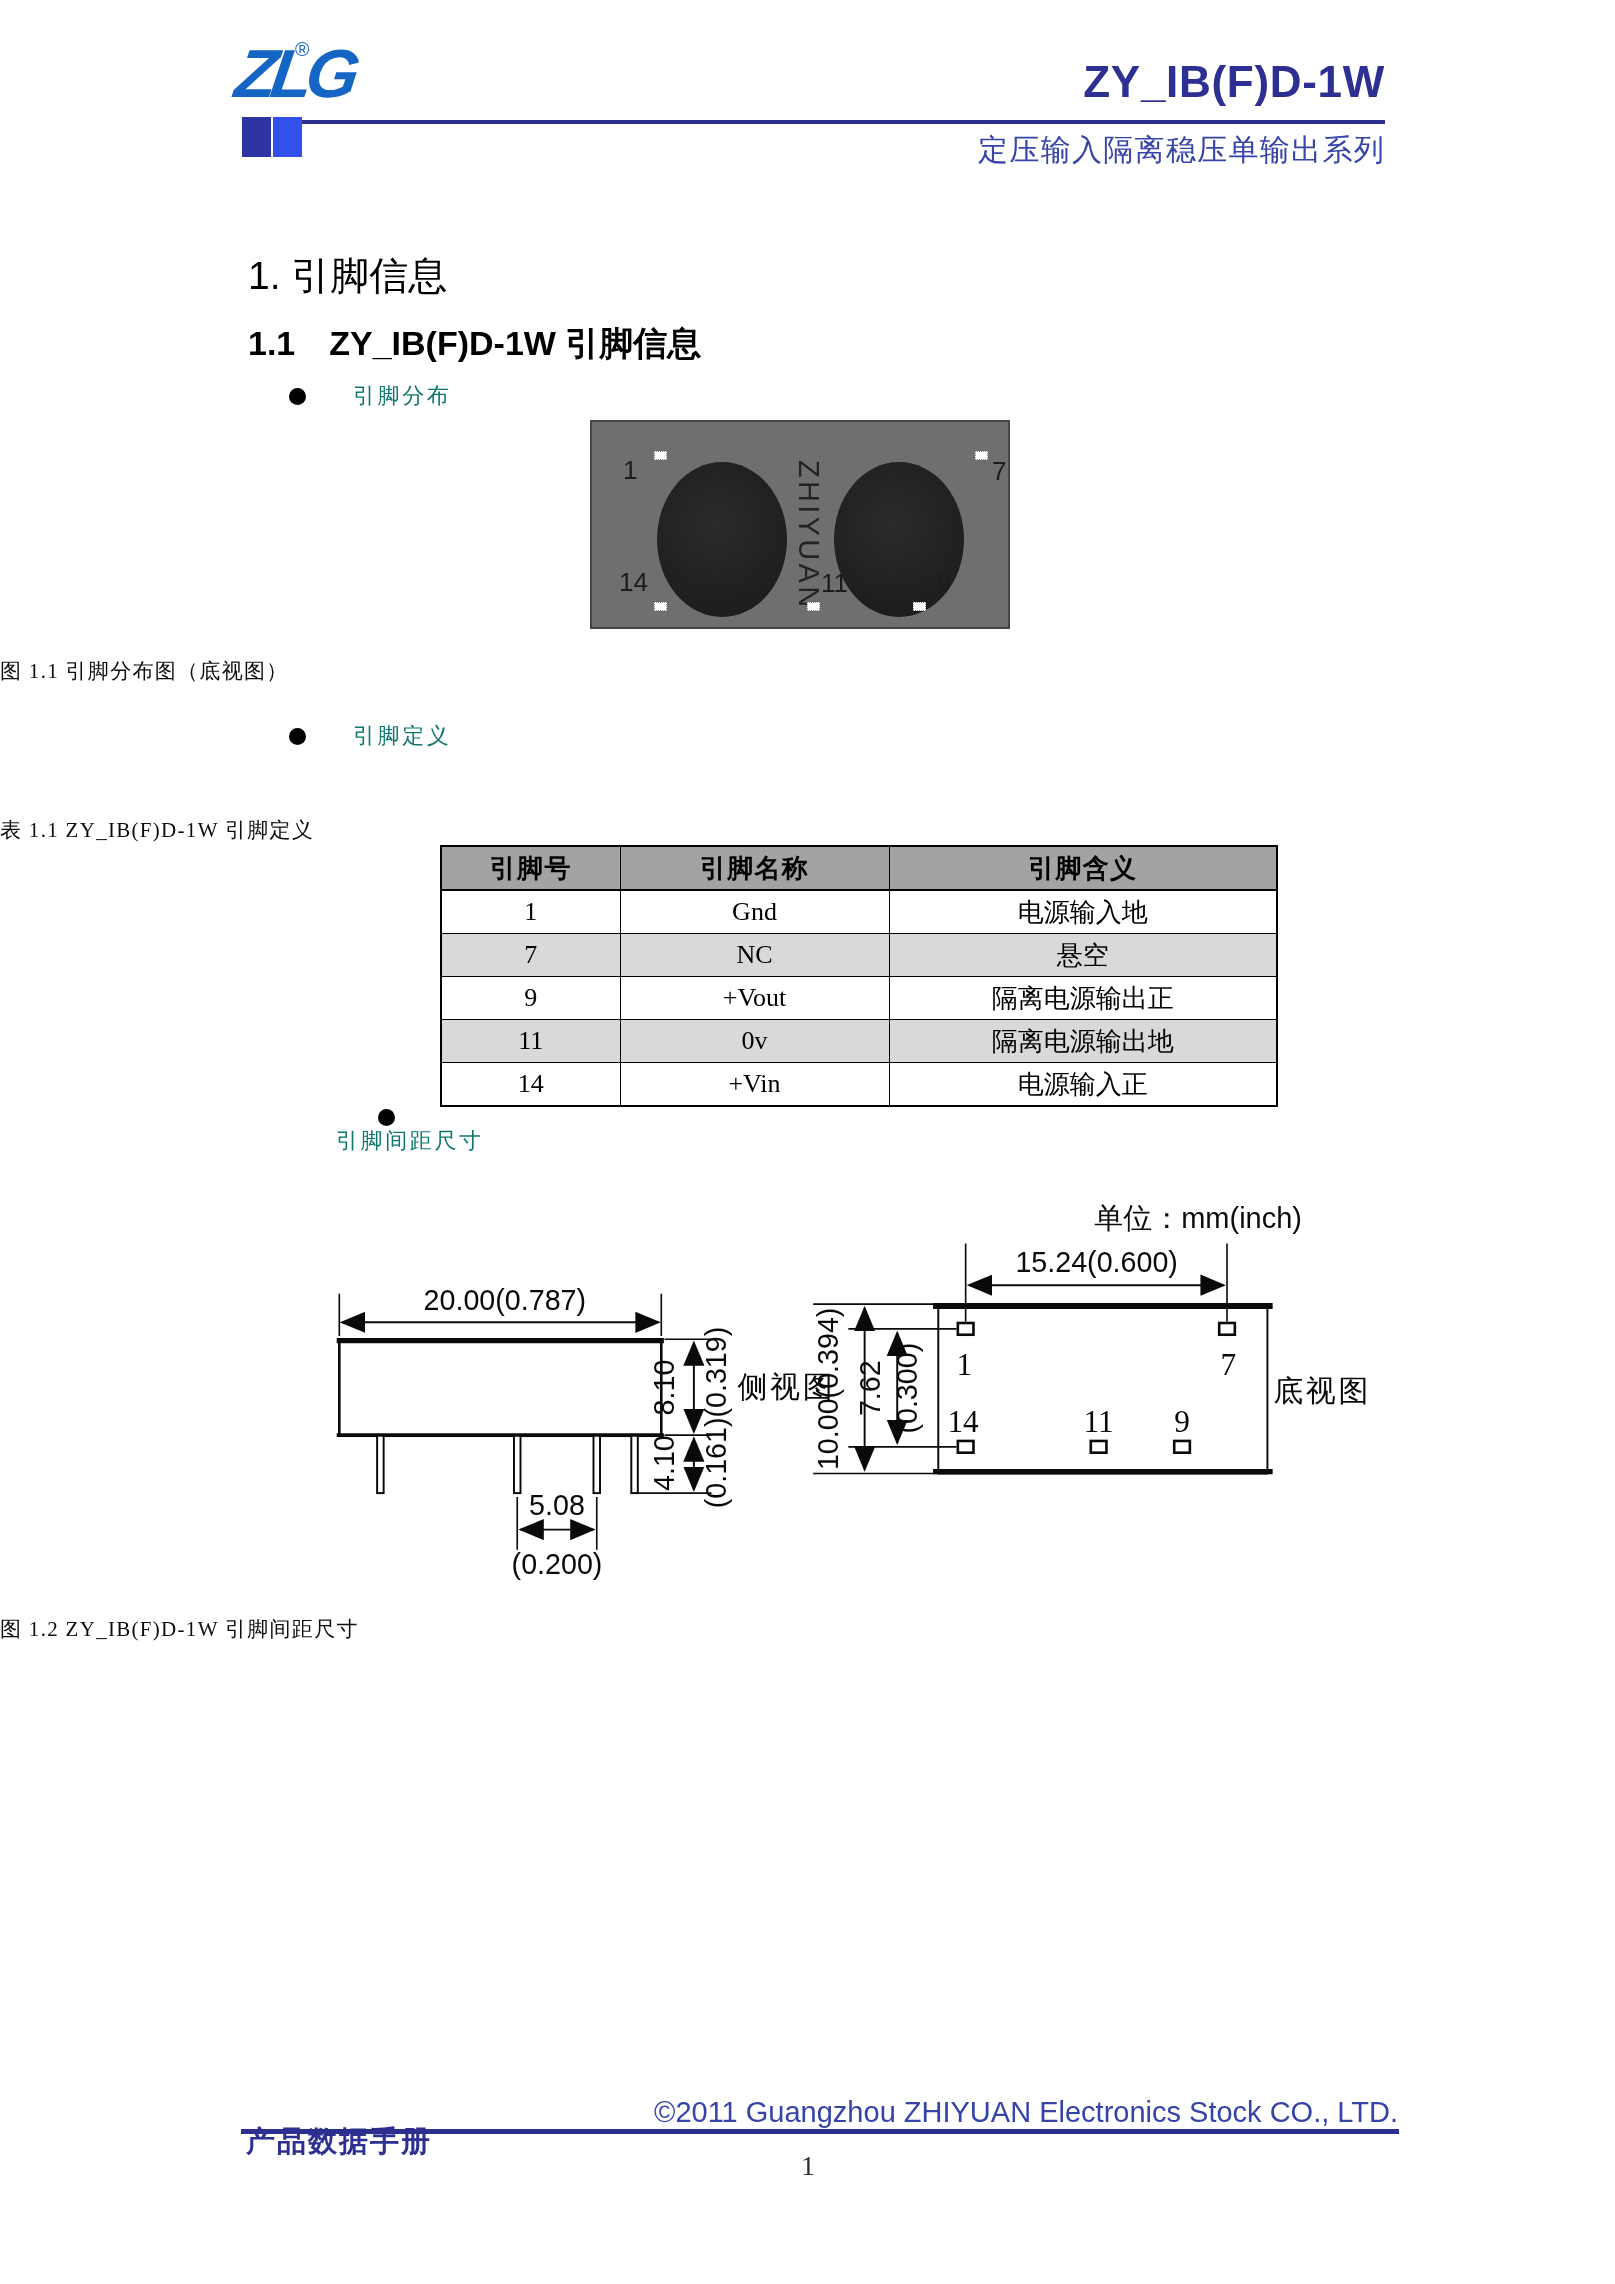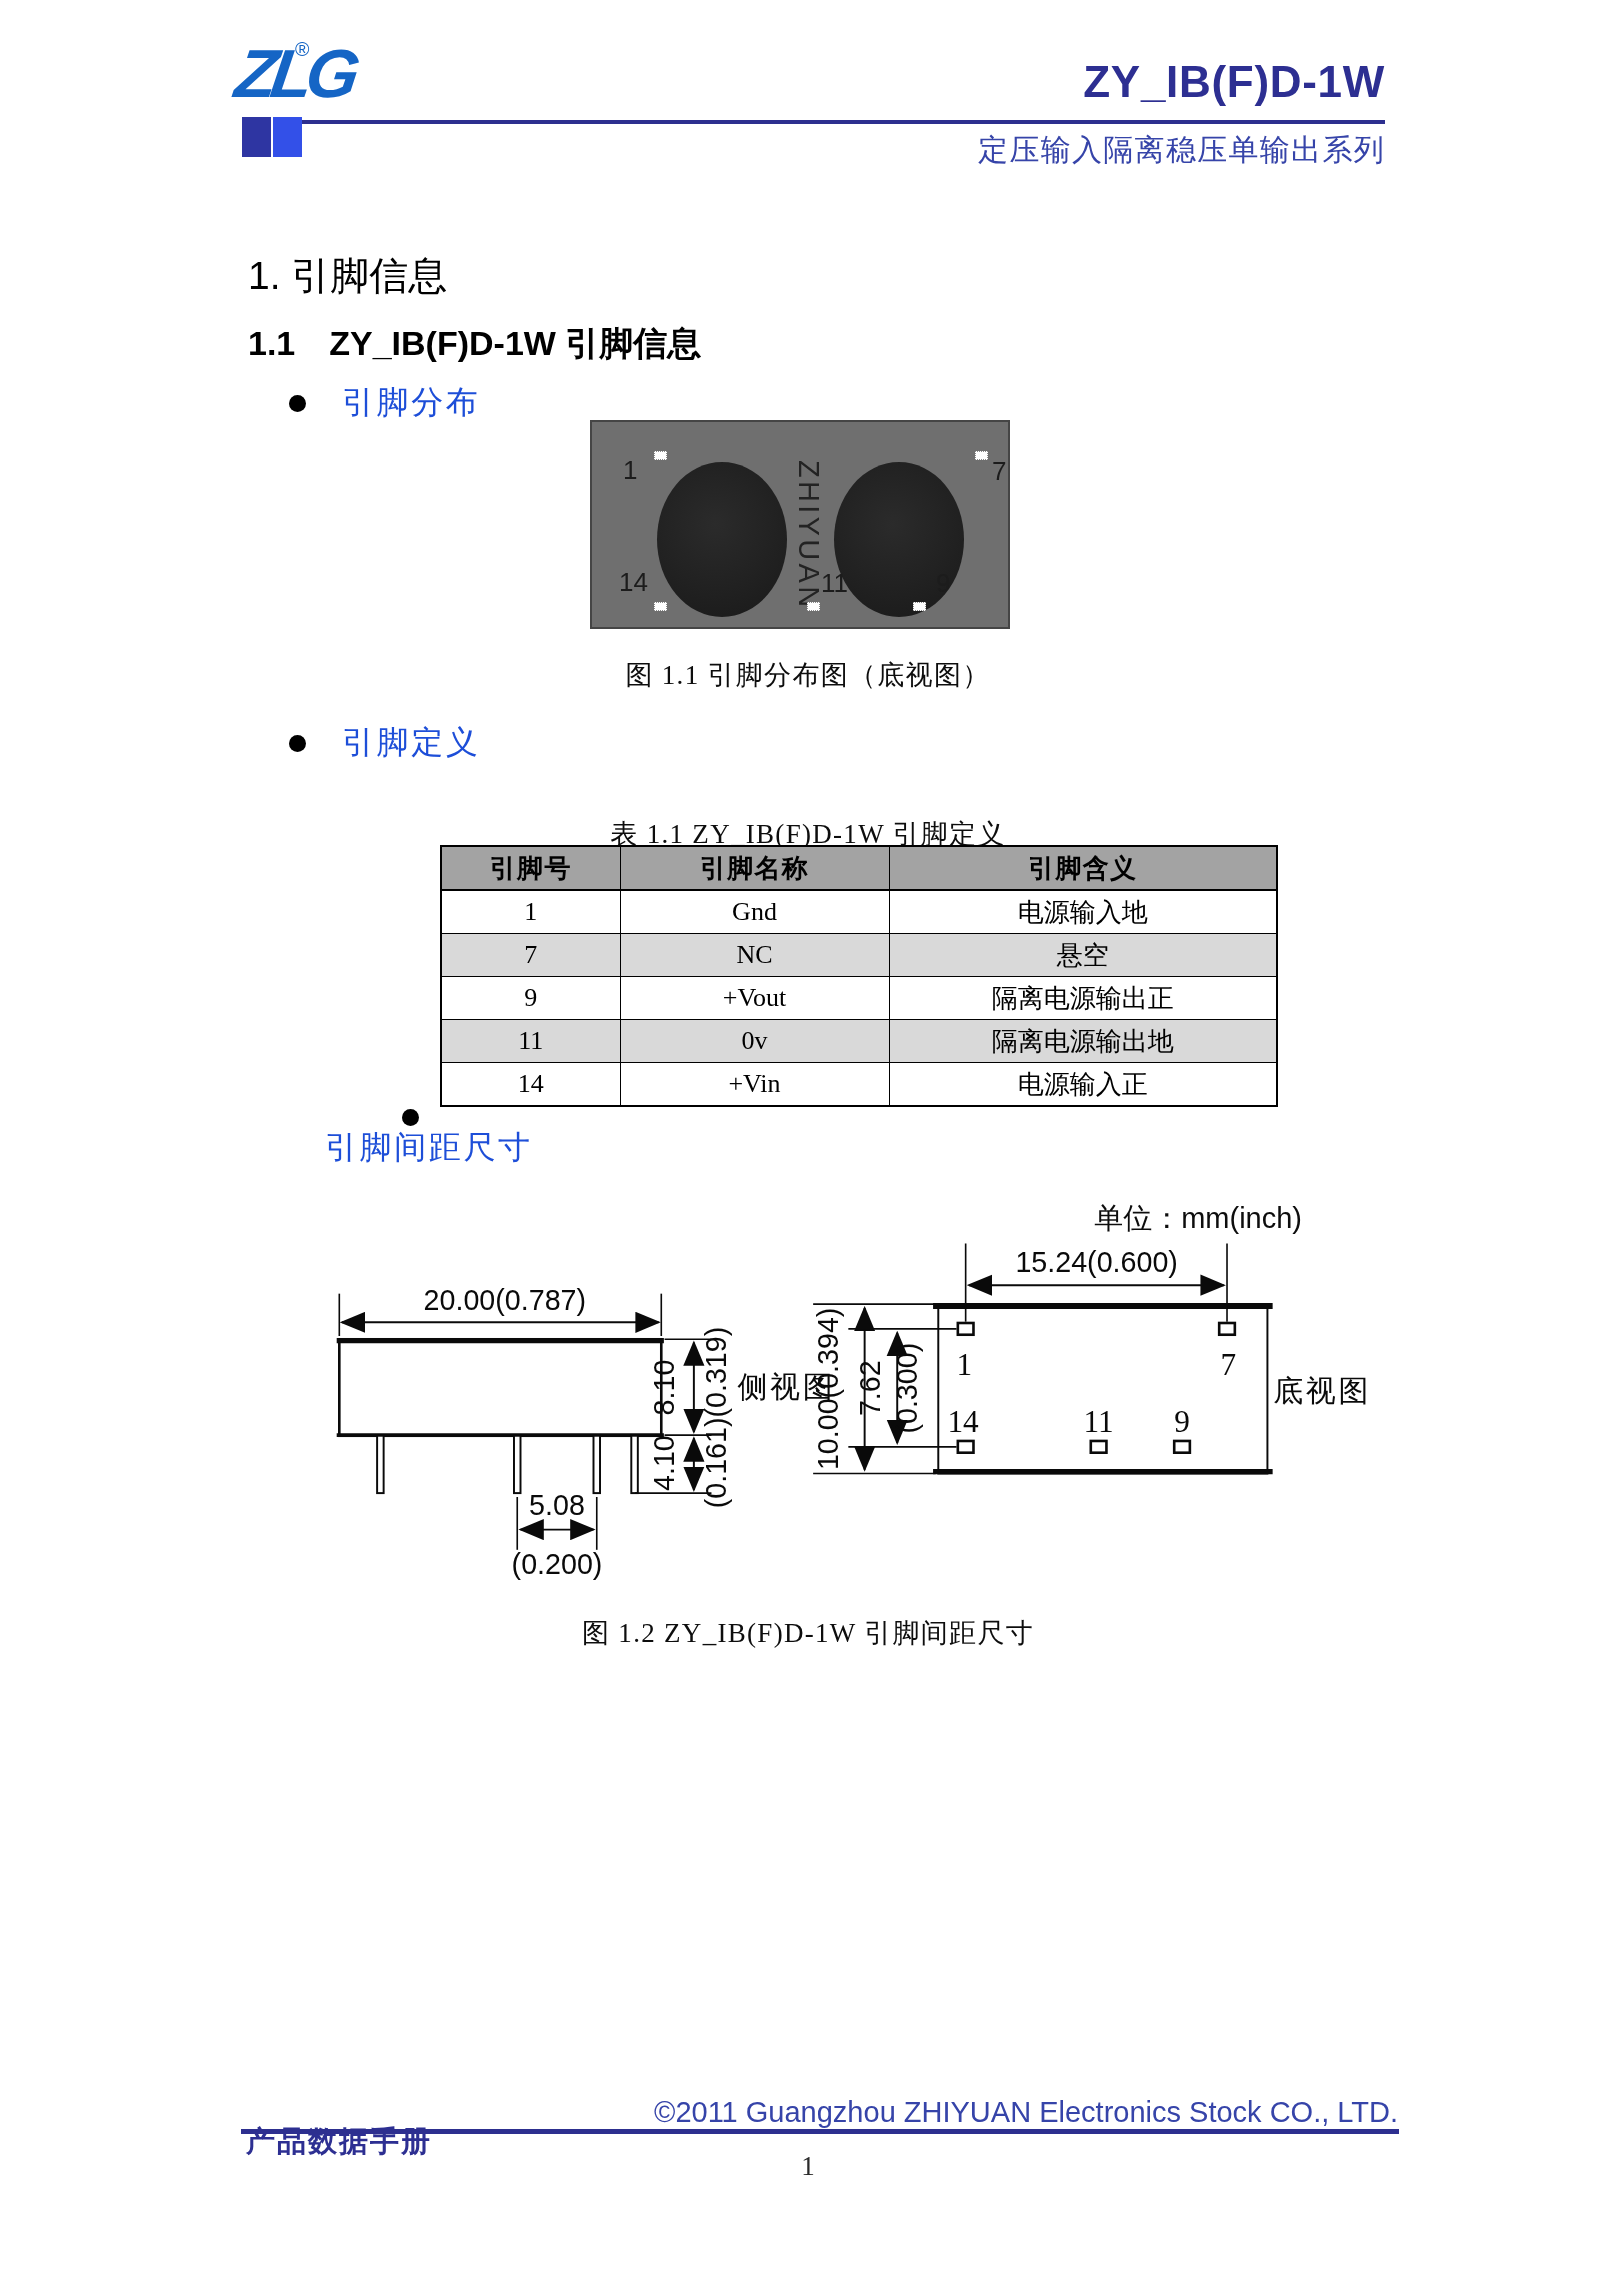--- a/index.html
+++ b/index.html
@@ -42,21 +42,21 @@
     position:absolute; left:248px; top:249px;
     font-family:"Liberation Sans", sans-serif; font-weight:normal; font-size:39px; color:#000;
   }
   .h2{
     position:absolute; left:248px; top:321px;
     font-family:"Liberation Sans", sans-serif; font-weight:bold; font-size:34px; color:#000;
   }
   .h2 .h2t{margin-left:34px;}
   .bullet{position:absolute; left:289px; display:flex; align-items:center;}
   .bullet .dot{width:17px; height:17px; border-radius:50%; background:#000; flex:0 0 auto;}
-  .bullet .btxt{margin-left:36px; font-size:32px; color:#1d4ed8; letter-spacing:2.6px;}
+  .bullet .btxt{margin-left:47px; font-size:22px; color:#0f766e; letter-spacing:2.6px;}
 
   
   .photo{
     position:absolute; left:590px; top:420px; width:420px; height:209px;
     background:#6f6f6f; border:2px solid #454545; box-sizing:border-box;
   }
   .photo .ell{position:absolute; border-radius:50%; background:radial-gradient(circle at 45% 40%, #2b2b2b, #191919);}
   .ell-left{left:65px; top:40px; width:130px; height:155px;}
   .ell-right{left:242px; top:40px; width:130px; height:155px;}
   .vtext{
@@ -64,21 +64,21 @@
     writing-mode:vertical-rl; font-family:"Liberation Sans", sans-serif;
     font-size:29px; letter-spacing:3.3px; color:#232323; font-weight:500;
   }
   .pad{position:absolute; width:13px; height:9px; background:#fff; border:1.3px dotted #8a8a8a; box-sizing:border-box;}
   .pinlbl{
     position:absolute; font-family:"Liberation Sans", sans-serif;
     font-size:26px; color:#1c1c1c;
   }
 
   
-  .caption{position:absolute; left:0; width:1616px; text-align:center; font-size:27px; color:#0d0d0d; letter-spacing:1.3px;}
+  .caption{position:absolute; left:0; width:1616px; font-size:21px; color:#0d0d0d; letter-spacing:1.3px;}
 
   
   .pintable{
     position:absolute; left:440px; top:845px; width:835px;
     border-collapse:collapse; table-layout:fixed;
     font-size:26px; color:#000;
   }
   .pintable th, .pintable td{border:1.3px solid #000; text-align:center; padding:0;}
   .pintable th{
     background:#a3a3a3; height:42px; font-weight:bold; letter-spacing:1.3px;

